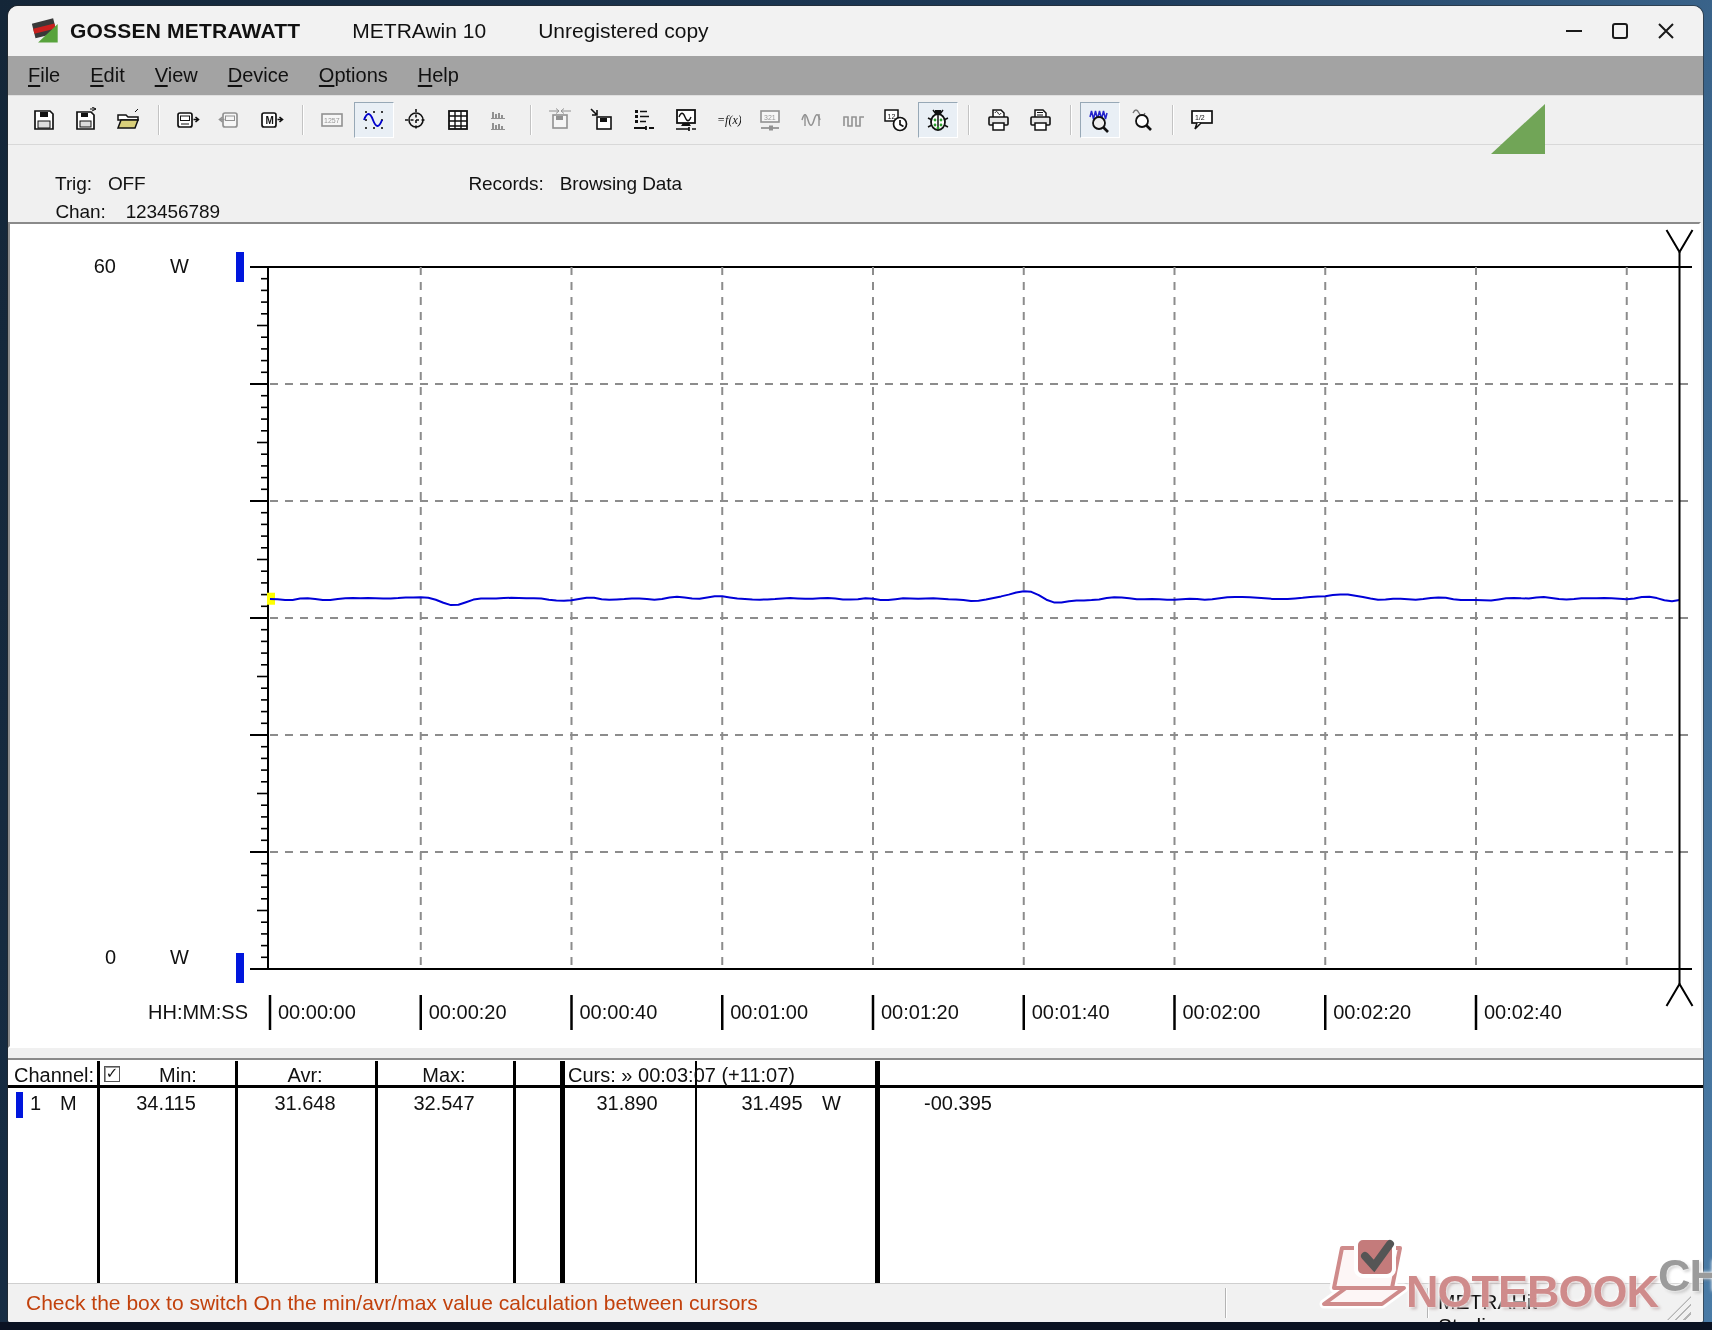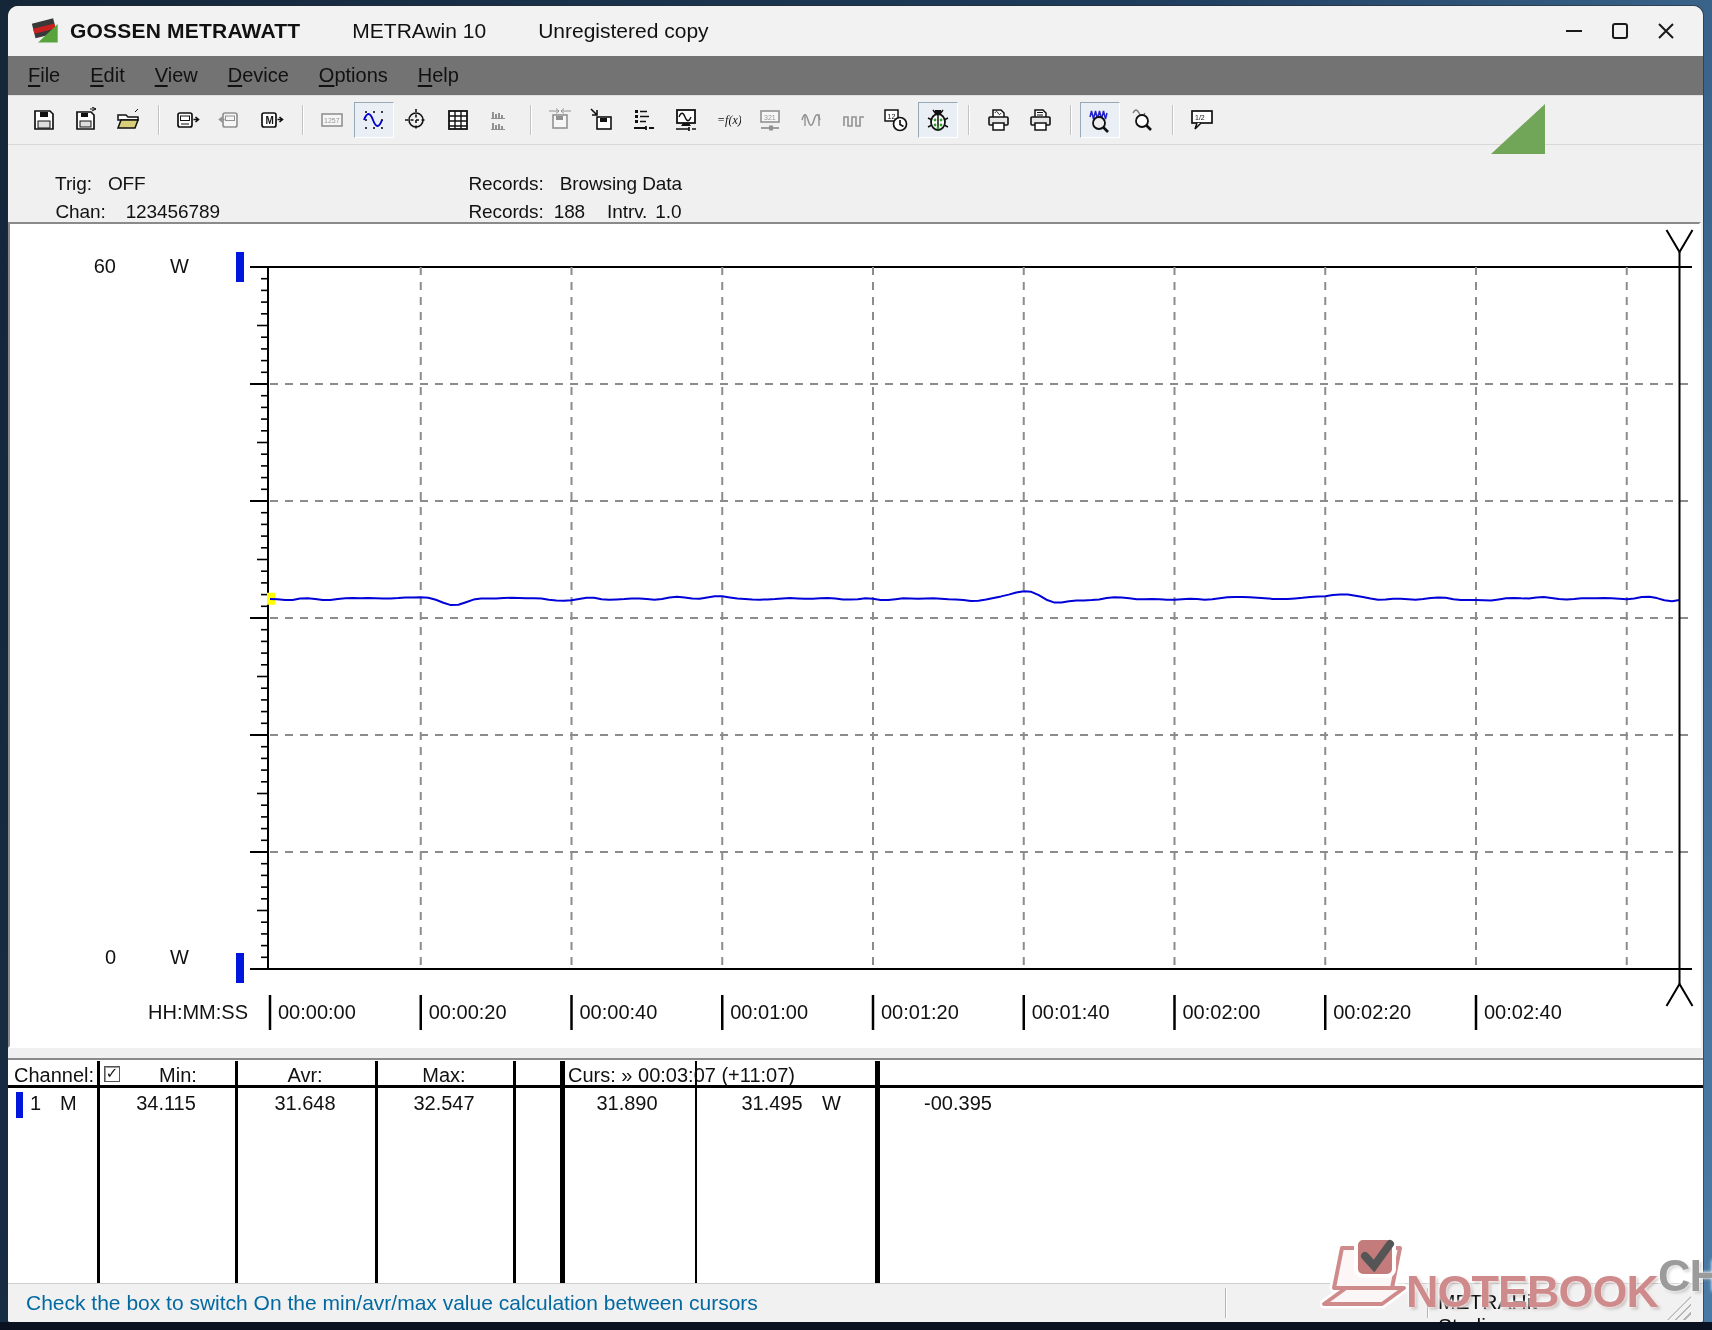--- a/index.html
+++ b/index.html
@@ -14,21 +14,21 @@
   .win{position:absolute;left:-8px;top:-6px;width:1393px;height:1330px;}
   
   .titlebar{position:absolute;left:8px;top:6px;width:1695px;height:50px;background:#f2f2f2;
     display:flex;align-items:center;}
   .titlebar .brand{font-size:21px;font-weight:700;margin-left:10px;letter-spacing:.2px;}
   .titlebar .app{font-size:21px;margin-left:52px;}
   .titlebar .lic{font-size:21px;margin-left:52px;}
   .win-controls{margin-left:auto;margin-right:14px;display:flex;}
   .win-btn{width:46px;height:40px;display:flex;align-items:center;justify-content:center;}
   
-  .menubar{position:absolute;left:8px;top:56px;width:1695px;height:39px;background:#737373;
+  .menubar{position:absolute;left:8px;top:56px;width:1695px;height:39px;background:#a3a3a3;
     display:flex;align-items:center;padding-left:8px;font-size:20px;}
   .menu-item{padding:4px 12px;margin-right:6px;}
   .menu-item u{text-decoration:underline;text-underline-offset:3px;}
   
   .toolbar{position:absolute;left:8px;top:95px;width:1695px;height:50px;background:#f0f0f0;
     border-top:1px solid #e0e0e0;border-bottom:1px solid #d8d8d8;
     display:flex;align-items:center;padding-left:16px;}
   .tb-btn{width:40px;height:36px;display:flex;align-items:center;justify-content:center;
     background:transparent;border:1px solid transparent;margin-right:2px;}
   .tb-btn.disabled{opacity:.42;filter:grayscale(1);}
@@ -49,21 +49,21 @@
     box-shadow:inset 0 2px 0 #8a8a8a,inset 0 3px 0 #fff;}
   .tbl-text{position:absolute;font-size:20px;white-space:pre;}
   .tbl-center{transform:translateX(-50%);}
   .vline{position:absolute;background:#000;}
   .checkbox{position:absolute;width:16px;height:16px;background:#fff;border:1px solid #555;
     box-shadow:inset 1px 1px 0 #9a9a9a;font-family:"DejaVu Sans",sans-serif;
     font-size:15px;font-weight:700;line-height:13px;text-align:center;}
   
   .statusbar{position:absolute;left:8px;top:1283px;width:1695px;height:39px;background:#f1f1f1;
     border-top:1px solid #cfcfcf;}
-  .status-hint{position:absolute;left:18px;top:7px;font-size:21px;color:#0369a1;}
+  .status-hint{position:absolute;left:18px;top:7px;font-size:21px;color:#c2410c;}
   .status-sep{position:absolute;top:5px;width:1px;height:30px;background:#b4b4b4;box-shadow:1px 0 0 #fff;}
   .status-right{position:absolute;left:1438px;top:7px;font-size:21px;}
   .grip{position:absolute;right:12px;top:12px;width:24px;height:24px;
     background:repeating-linear-gradient(135deg,transparent 0 4px,#b5b5b5 4px 6px);
     clip-path:polygon(100% 0,100% 100%,0 100%);}
   .taskband{position:absolute;left:0;top:1322px;width:1712px;height:8px;background:#0a1222;}
   
   .watermark{position:absolute;left:1316px;top:1236px;display:flex;align-items:flex-start;z-index:40;pointer-events:none;}
   .wm-primary{font-size:45px;font-weight:800;letter-spacing:-1px;color:#cf8b8b;margin-left:-14px;margin-top:30px;
     text-shadow:0 0 2px #fff,0 0 4px #fff,2px 2px 3px rgba(90,40,40,.35);}
@@ -338,23 +338,20 @@
       <div class="green-tri"></div>
 
       <div class="info-line" style="left:14px;top:151px">
         <span>Trig:</span><span style="margin-left:16px">OFF</span>
       </div>
       <div class="info-line" style="left:14px;top:179px">
         <span>Chan:</span><span style="margin-left:20px">123456789</span>
       </div>
       <div class="info-line" style="left:427px;top:151px">
         <span>Records:</span><span style="margin-left:16px">Browsing Data</span>
-      </div>
-      <div class="info-line" style="left:427px;top:179px">
-        <span>Records:</span><span style="margin-left:10px">188</span><span style="margin-left:22px">Intrv.</span><span style="margin-left:8px">1.0</span>
       </div>
 
       <div class="chart-panel"></div>
       <svg id="chart-svg" class="abs" style="left:10px;top:224px" width="1690" height="820" viewBox="10 224 1690 820">
           <line x1="250" y1="267" x2="1692" y2="267" stroke="#000" stroke-width="2"></line>
           <line x1="250" y1="969" x2="1692" y2="969" stroke="#000" stroke-width="2"></line>
           <line x1="268" y1="267" x2="268" y2="969" stroke="#000" stroke-width="2"></line>
           <line x1="250" y1="969" x2="268" y2="969" stroke="#000" stroke-width="2"></line>
           <line x1="261" y1="957.3" x2="268" y2="957.3" stroke="#000" stroke-width="1.6"></line>
           <line x1="261" y1="945.6" x2="268" y2="945.6" stroke="#000" stroke-width="1.6"></line>

